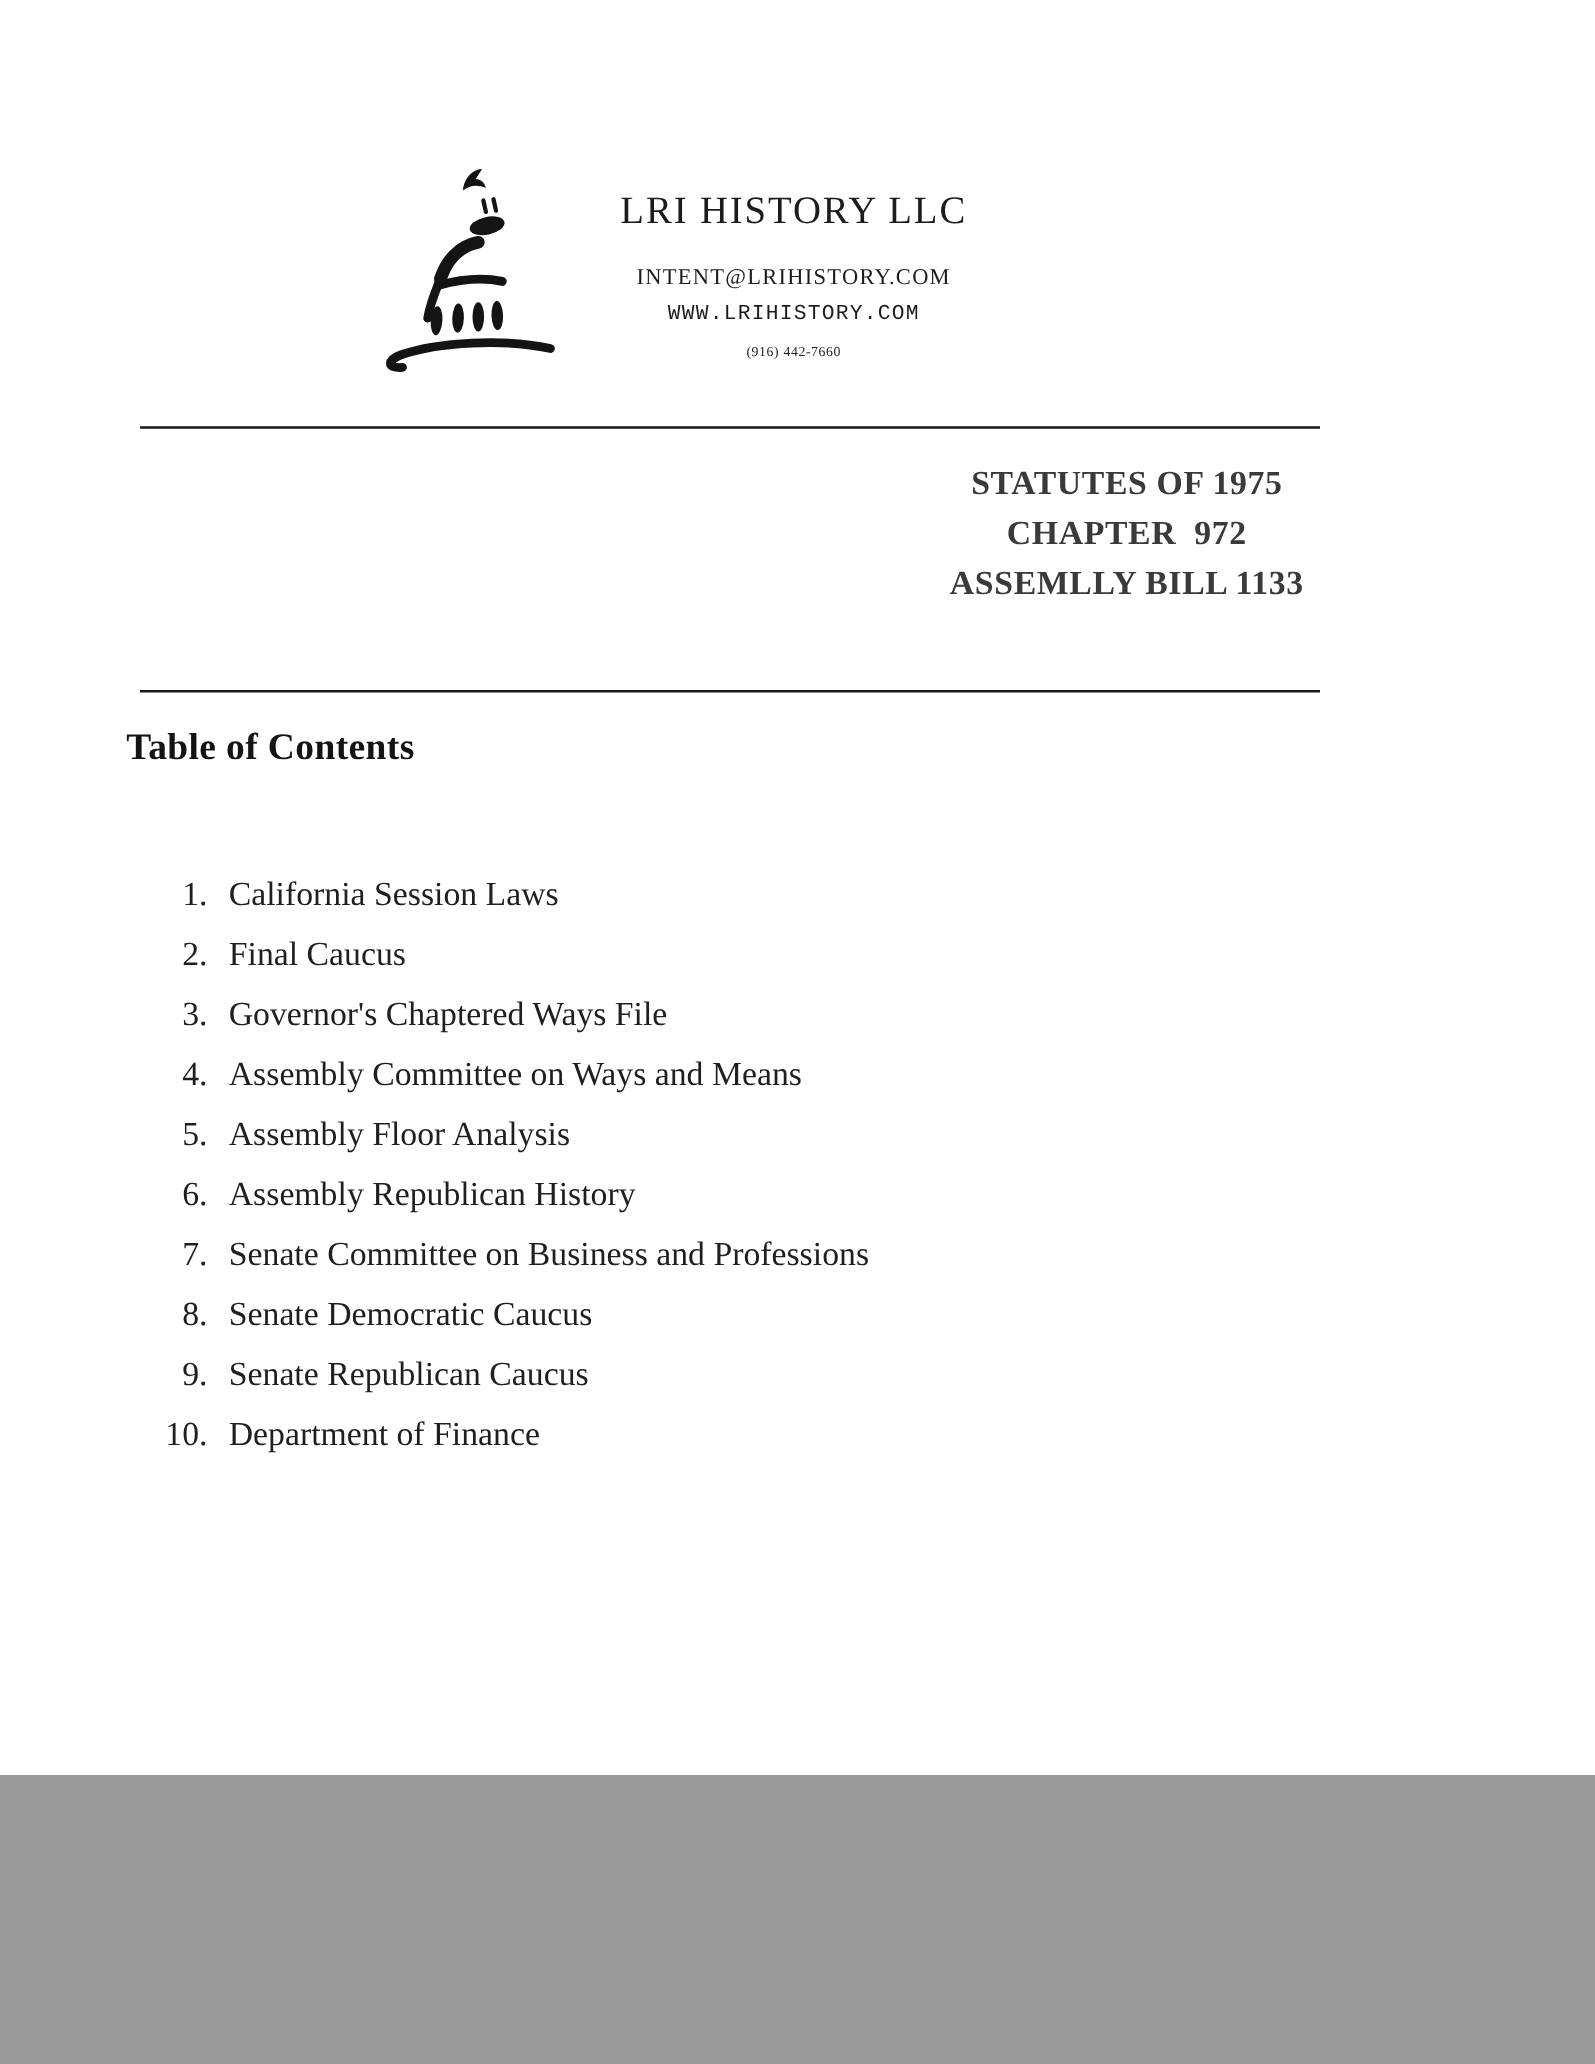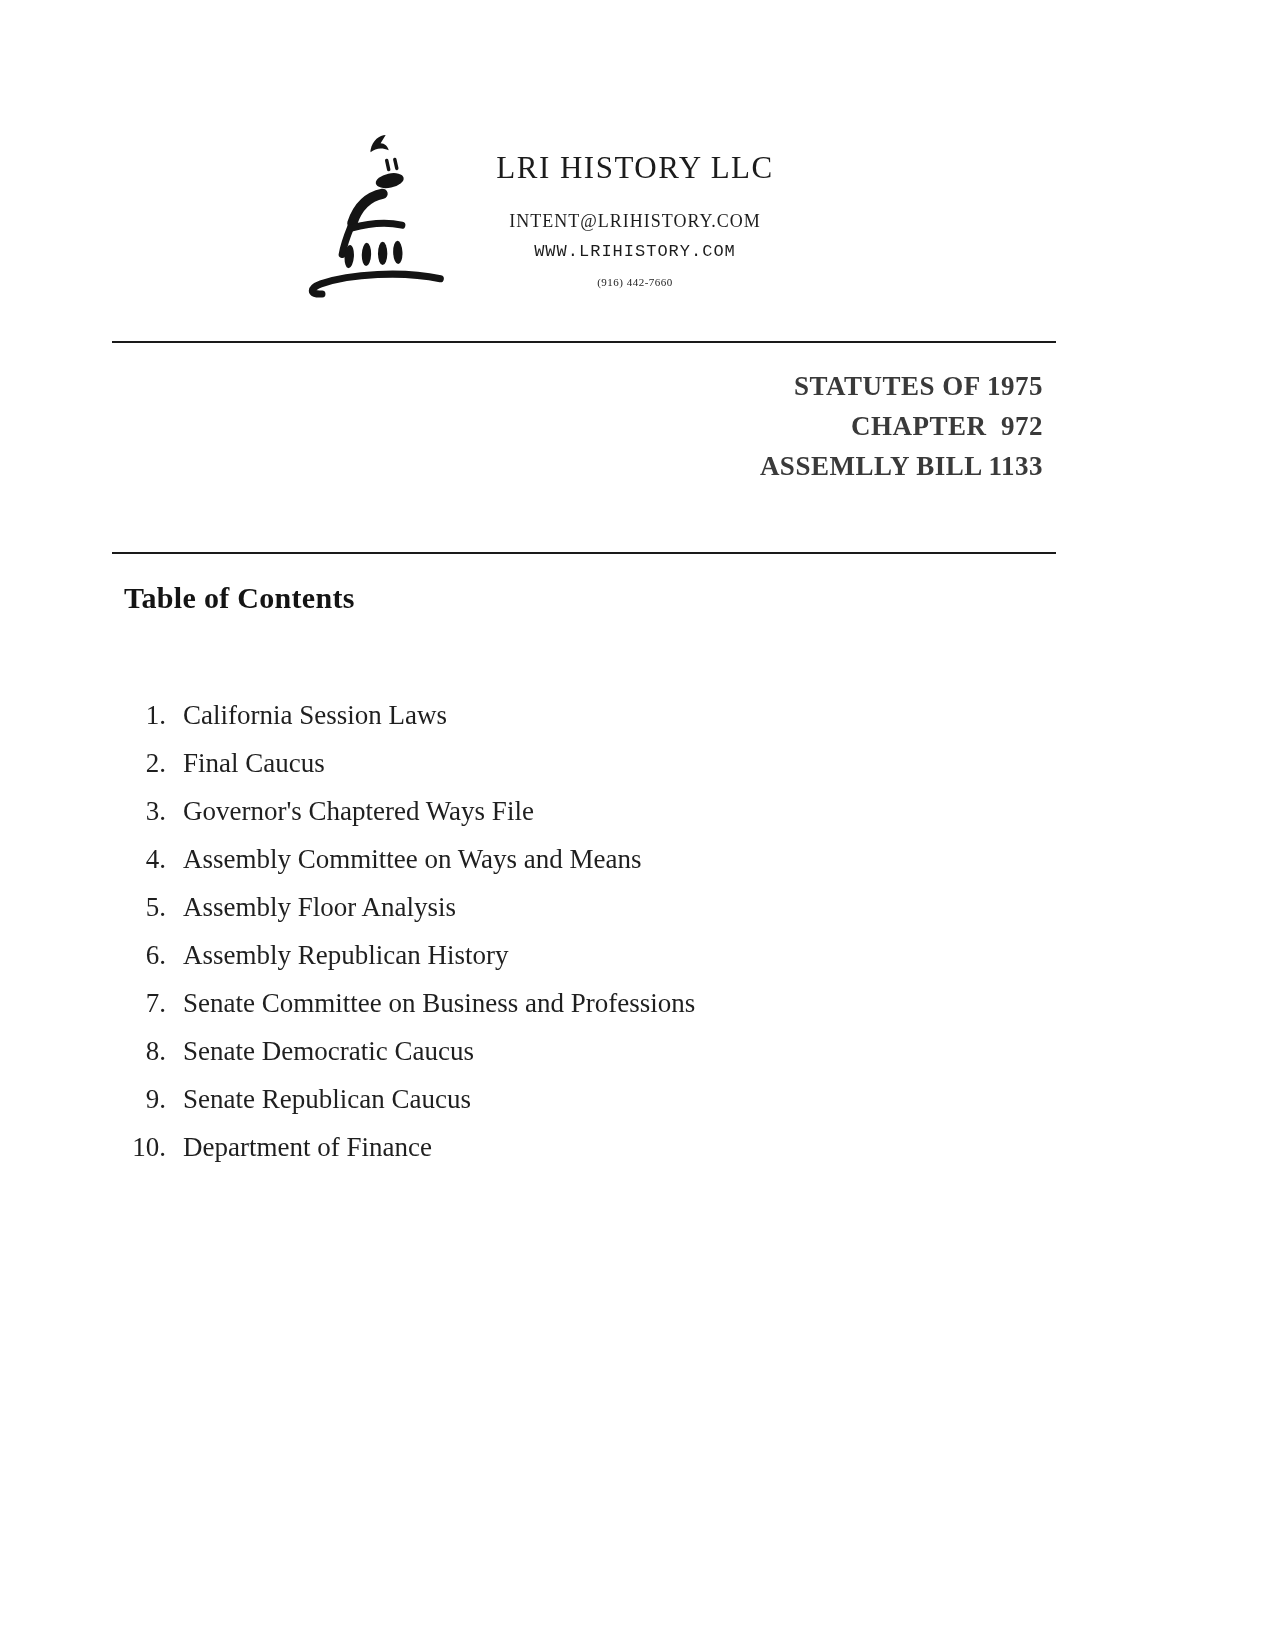--- a/index.html
+++ b/index.html
@@ -1,20 +1,20 @@
 <!DOCTYPE html>
 <html><head>
 <meta charset="utf-8">
 <style>
   * { margin: 0; padding: 0; box-sizing: border-box; }
   html, body { background: #9a9a9a; }
   .page {
     position: relative;
     width: 1276px;
-    height: 1651px;
+    height: 1420px;
     margin: 0 auto;
     background: #ffffff;
     font-family: "Liberation Serif", serif;
     color: #1f1f1f;
     overflow: hidden;
   }
 
   
   .logo {
     position: absolute;
@@ -69,35 +69,35 @@
     background: #1a1a1a;
   }
   .rule-1 { top: 341px; }
   .rule-2 { top: 552px; }
 
   
   .title-block {
     position: absolute;
     top: 366px;
     right: 233px;
-    text-align: right;
+    text-align: center;
     color: #3a3a3a;
     font-weight: bold;
   }
   .title-line {
     font-size: 27px;
     line-height: 40px;
     letter-spacing: 0.5px;
     white-space: pre;
   }
 
   
   .toc-heading {
     position: absolute;
-    left: 124px;
+    left: 101px;
     top: 581px;
     font-size: 30px;
     font-weight: bold;
     color: #141414;
     letter-spacing: 0.3px;
   }
   .toc-list {
     position: absolute;
     left: 117px;
     top: 657px;

